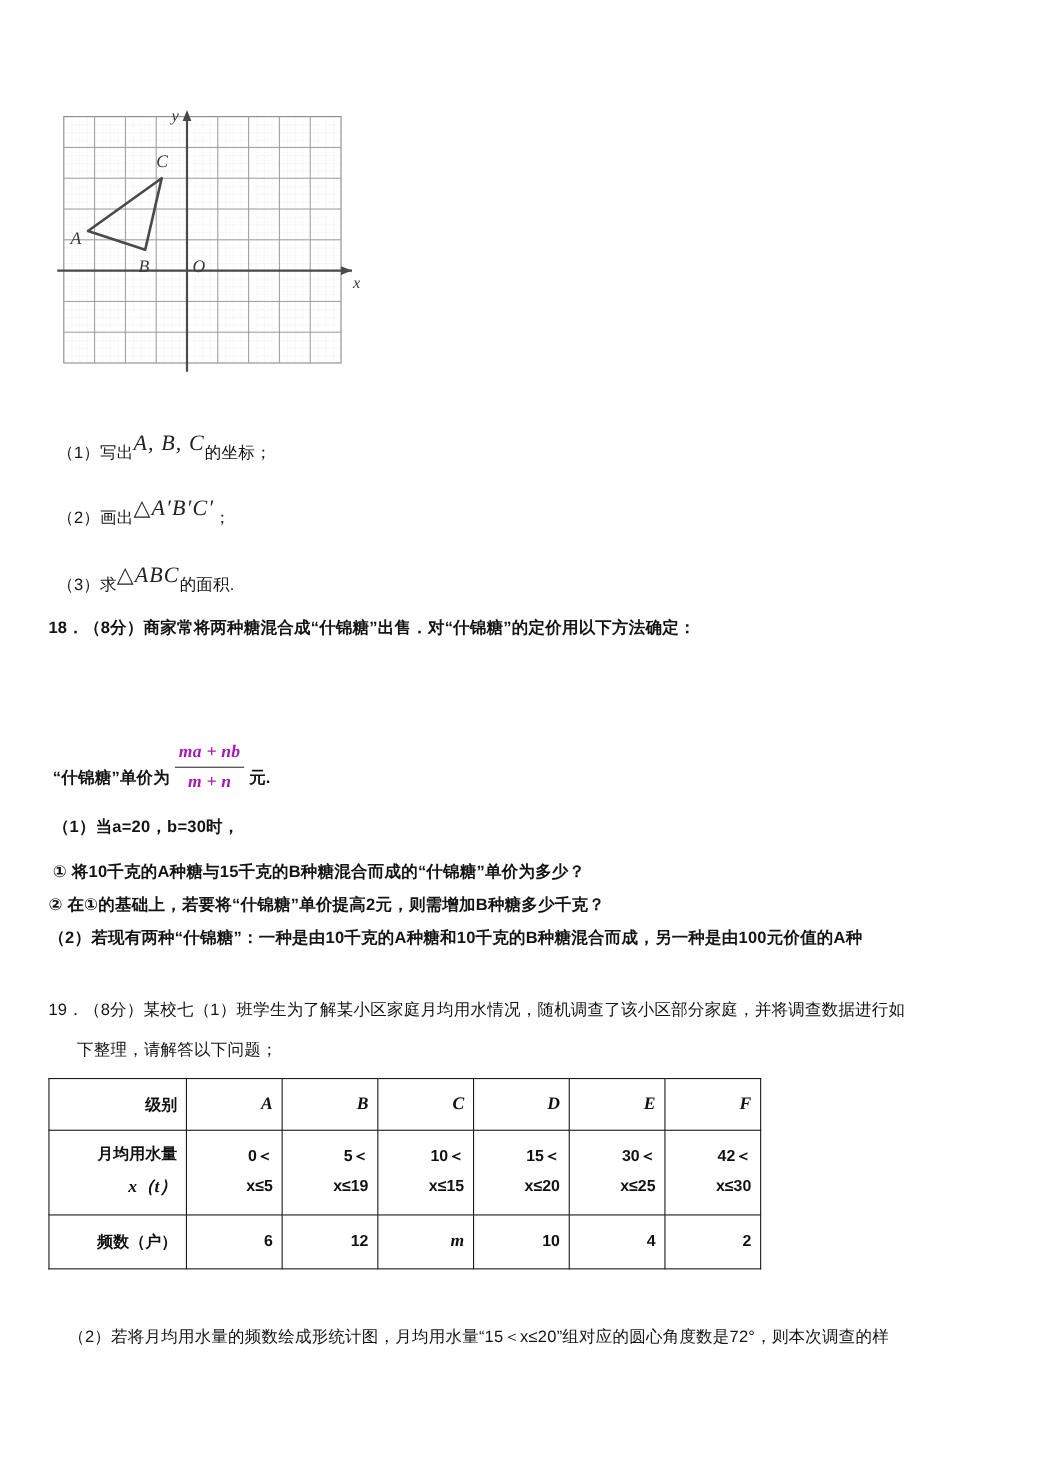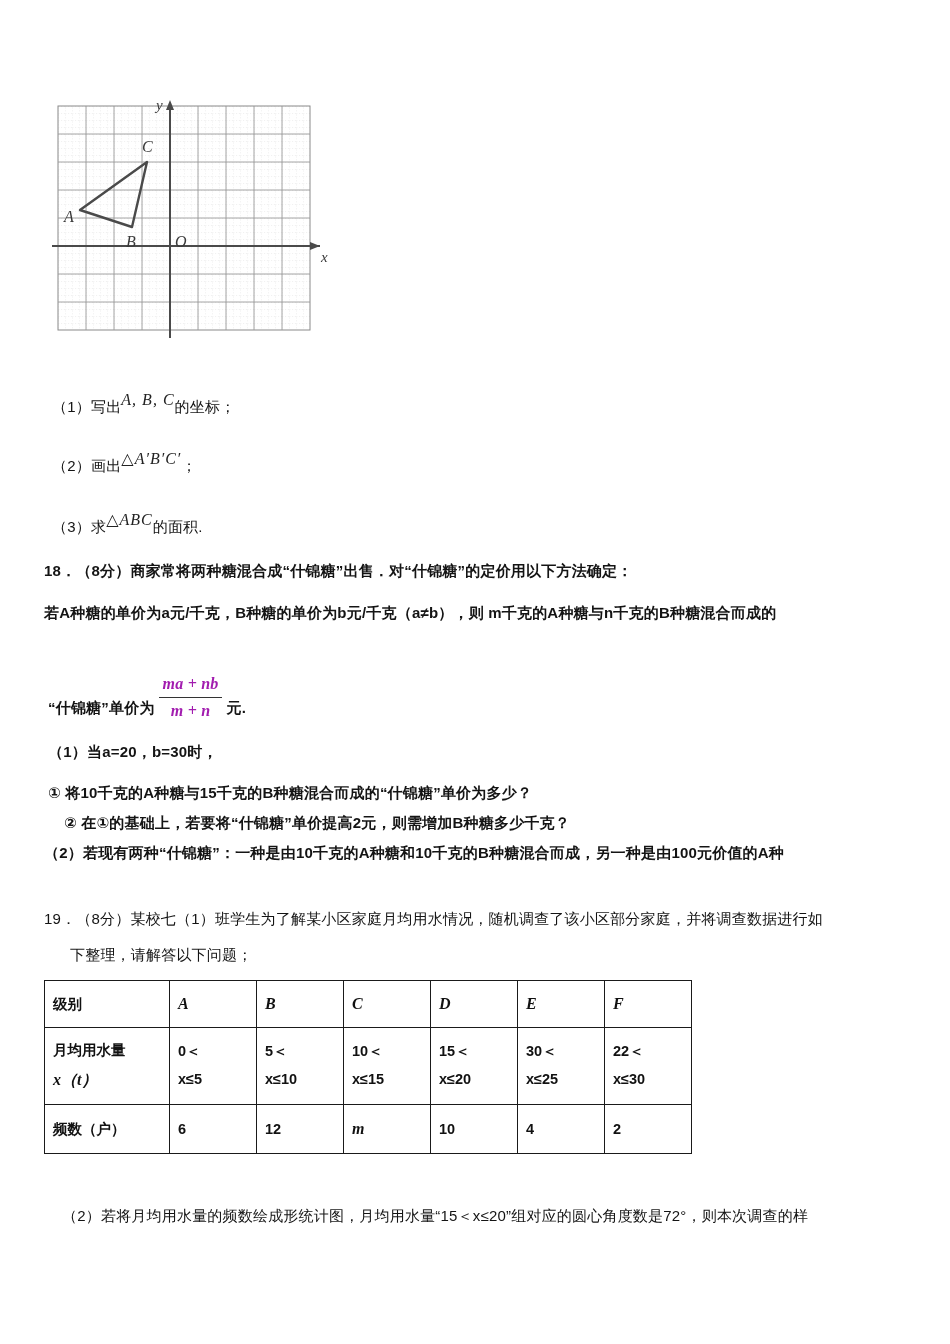--- a/index.html
+++ b/index.html
@@ -43,21 +43,21 @@
     color: #141414;
     white-space: nowrap;
     letter-spacing: 0.2px;
   }
   .txt.bold { font-weight: bold; }
   .sup-math {
     display: inline-block;
     vertical-align: 7px;
     font-family: "Liberation Serif", "DejaVu Serif", serif;
     font-style: italic;
-    font-size: 16px;
+    font-size: 20px;
     color: #222;
     letter-spacing: 1px;
   }
 
   
   .frac {
     display: inline-block;
     vertical-align: -3px;
     text-align: center;
     font-family: "Liberation Serif", "DejaVu Serif", serif;
@@ -86,21 +86,21 @@
     border-collapse: collapse;
     font-family: "Liberation Sans", "DejaVu Sans", sans-serif;
     font-size: 14.5px;
     font-weight: bold;
     color: #111;
   }
   .data-table td {
     border: 1.5px solid #1a1a1a;
     padding: 6px 8px;
     vertical-align: middle;
-    text-align: left;
+    text-align: right;
     height: 20px;
   }
   .data-table td.c0 { width: 108px; }
   .data-table td.cn { width: 70px; }
   .data-table .rng { line-height: 1.9; }
   .data-table .rng .l2 { display: block; }
   .data-table .ital {
     font-family: "Liberation Serif", "DejaVu Serif", serif;
     font-style: italic;
     font-weight: bold;
@@ -177,32 +177,31 @@
 
   <div class="txt" style="left:52px; top:447px;">
     <span>（2）画出</span><span class="sup-math">△A′B′C′</span><span>；</span>
   </div>
 
   <div class="txt" style="left:52px; top:508px;">
     <span>（3）求</span><span class="sup-math">△ABC</span><span>的面积.</span>
   </div>
 
   <div class="txt bold" style="left:44px; top:560px;">18．（8分）商家常将两种糖混合成“什锦糖”出售．对“什锦糖”的定价用以下方法确定：</div>
-  <div class="txt bold" style="left:44px; top:602px;">若A种糖的单价为a元/千克，B种糖的单价为b元/千克（a≠b），则  m千克的A种糖与n千克的B种糖混合而成的</div>
 
   <div class="txt bold" style="left:48px; top:672px;">
     <span>“什锦糖”单价为</span><span class="frac">
         <span class="num">ma + nb</span>
         <span class="den">m + n</span>
     </span><span>元.</span>
   </div>
 
   <div class="txt bold" style="left:48px; top:741px;">（1）当a=20，b=30时，</div>
   <div class="txt bold" style="left:48px; top:782px;">① 将10千克的A种糖与15千克的B种糖混合而成的“什锦糖”单价为多少？</div>
-  <div class="txt bold" style="left:64px; top:812px;">② 在①的基础上，若要将“什锦糖”单价提高2元，则需增加B种糖多少千克？</div>
+  <div class="txt bold" style="left:44px; top:812px;">② 在①的基础上，若要将“什锦糖”单价提高2元，则需增加B种糖多少千克？</div>
   <div class="txt bold" style="left:44px; top:842px;">（2）若现有两种“什锦糖”：一种是由10千克的A种糖和10千克的B种糖混合而成，另一种是由100元价值的A种</div>
 
   <div class="txt" style="left:44px; top:908px;">19．（8分）某校七（1）班学生为了解某小区家庭月均用水情况，随机调查了该小区部分家庭，并将调查数据进行如</div>
   <div class="txt" style="left:70px; top:944px;">下整理，请解答以下问题；</div>
 
   <table class="data-table">
     <tbody>
       <tr class="row-h">
         <td class="c0">级别</td>
         <td class="cn ital">A</td>
@@ -216,36 +215,36 @@
         <td class="c0">
           <span style="display:block;line-height:1.9;">月均用水量</span>
           <span style="display:block;line-height:1.9;" class="ital">x（t）</span>
         </td>
         <td class="cn rng">
           <span>0＜</span>
           <span class="l2">x≤5</span>
         </td>
         <td class="cn rng">
           <span>5＜</span>
-          <span class="l2">x≤10</span>
+          <span class="l2">x≤19</span>
         </td>
         <td class="cn rng">
           <span>10＜</span>
           <span class="l2">x≤15</span>
         </td>
         <td class="cn rng">
           <span>15＜</span>
           <span class="l2">x≤20</span>
         </td>
         <td class="cn rng">
           <span>30＜</span>
           <span class="l2">x≤25</span>
         </td>
         <td class="cn rng">
-          <span>22＜</span>
+          <span>42＜</span>
           <span class="l2">x≤30</span>
         </td>
       </tr>
       <tr class="row-f">
         <td class="c0">频数（户）</td>
         <td class="cn">6</td>
         <td class="cn">12</td>
         <td class="cn ital">m</td>
         <td class="cn">10</td>
         <td class="cn">4</td>

